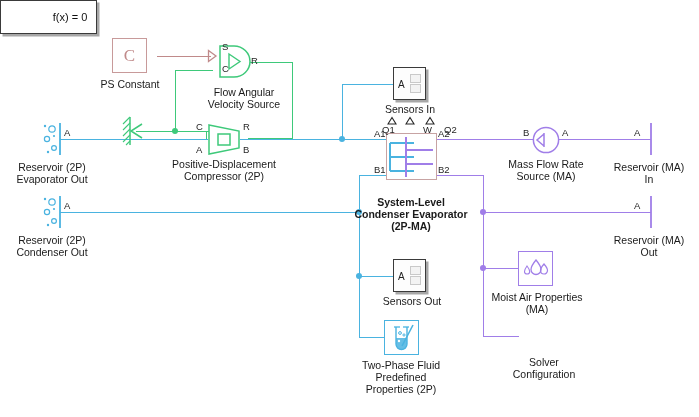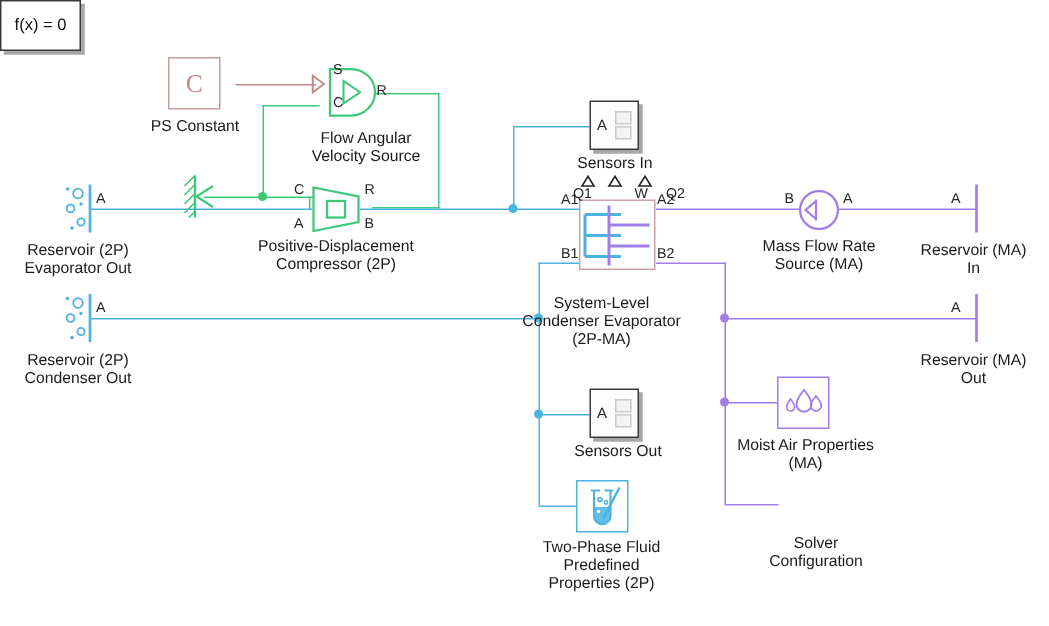--- a/index.html
+++ b/index.html
@@ -31,21 +31,21 @@
   .subsys .sport{position:absolute;left:4px;top:50%;transform:translateY(-50%);
                  font-size:10px;color:#222;}
   .subsys .mini{position:absolute;right:5px;top:6px;width:16px;height:20px;}
   .subsys .mini i{position:absolute;display:block;border:1px solid #c9c9c9;
                   background:#f3f3f3;}
 
   
   .solver{background:#fff;border:1.6px solid #3a3a3a;
           box-shadow:2.5px 2.5px 0 rgba(60,60,60,.45);
           display:flex;align-items:center;justify-content:center;
-          font-size:11px;color:#111;}
+          font-size:11px;color:#111;padding-left:43px;}
 
   .boxcy{border:1.5px solid #4ab3e0;background:#fff;}
   .boxma{border:1.5px solid #a07ee8;background:#fff;}
   .boxps{border:1.5px solid #c89a9a;background:#fff;
          display:flex;align-items:center;justify-content:center;
          font-size:17px;color:#c08a8a;font-family:"Liberation Serif",serif;}
 
   .hx{border:1.6px solid #c7a3a3;background:#fff;}
 
   svg{overflow:visible;display:block;}
@@ -215,21 +215,21 @@
     <path d="M21,8 L25,1.5 L29,8 Z" fill="none" stroke="#262626" stroke-width="1.1"></path>
     <path d="M41,8 L45,1.5 L49,8 Z" fill="none" stroke="#262626" stroke-width="1.1"></path>
   </svg>
   <div class="port" style="left:382px;top:125px;">Q1</div>
   <div class="port" style="left:400px;top:125px;margin-left:44px;">Q2</div>
   <div class="port" style="left:423px;top:125px;">W</div>
   <div class="port" style="left:374px;top:129px;">A1</div>
   <div class="port" style="left:438px;top:129px;">A2</div>
   <div class="port" style="left:374px;top:165px;">B1</div>
   <div class="port" style="left:438px;top:165px;">B2</div>
-  <div class="lbl" style="left:340px;top:196px;width:122px;">System-Level
+  <div class="lbl" style="left:350px;top:196px;width:122px;font-weight:bold;">System-Level
 Condenser Evaporator
 (2P-MA)</div>
 
   <div class="block" style="left:532px;top:126px;width:28px;height:28px;">
     <svg width="28" height="28">
       <circle cx="14" cy="14" r="12.6" fill="#ffffff" stroke="#a07ee8" stroke-width="1.5"></circle>
       <path d="M12,7 L12,21 M12,8 L5,14 L12,20" fill="none" stroke="#a07ee8" stroke-width="1.5"></path>
     </svg>
   </div>
   <div class="port" style="left:523px;top:128px;">B</div>

